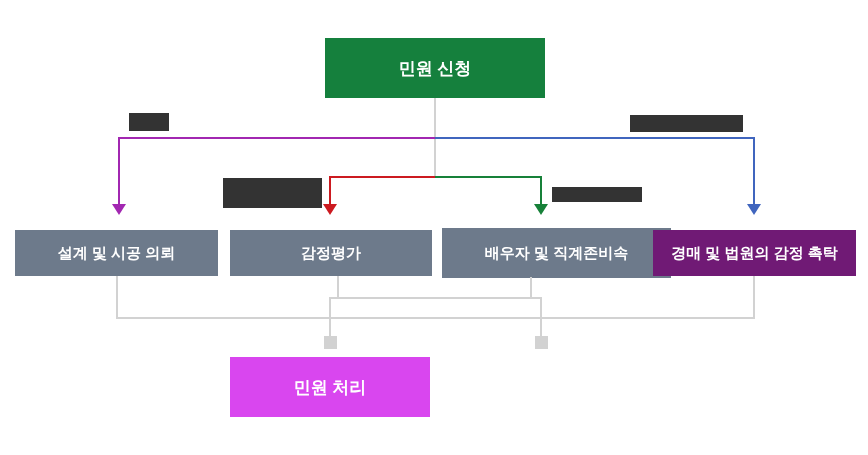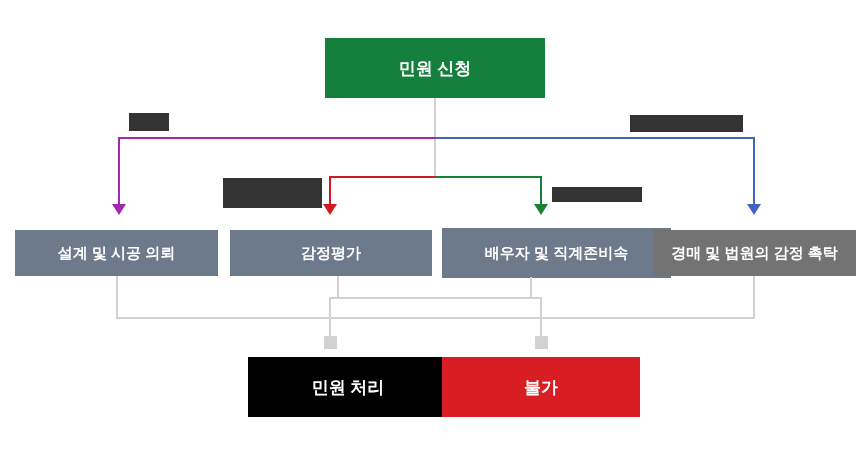--- a/index.html
+++ b/index.html
@@ -43,29 +43,28 @@
   <div class="abs chip" style="left: 129px; top: 113px; width: 40px; height: 18px; background-color: rgb(51, 51, 51);"></div>
   <div class="abs chip" style="left: 630px; top: 115px; width: 113px; height: 17px; background-color: rgb(51, 51, 51);"></div>
   <div class="abs chip" style="left: 223px; top: 178px; width: 99px; height: 30px; background-color: rgb(51, 51, 51);"></div>
   <div class="abs chip" style="left: 552px; top: 187px; width: 90px; height: 15px; background-color: rgb(51, 51, 51);"></div>
 
   <div class="abs node branch-box" style="left: 230px; top: 230px; width: 202px; height: 46px; background-color: rgb(109, 122, 139);">감정평가</div>
   <div class="abs node branch-box" style="left: 15px; top: 230px; width: 203px; height: 46px; background-color: rgb(109, 122, 139);">설계 및 시공 의뢰</div>
   <div class="abs node branch-box" style="left: 442px; top: 228px; width: 229px; height: 50px; background-color: rgb(109, 122, 139);">
     <div>배우자 및 직계존비속</div>
   </div>
-  <div class="abs node branch-box" style="left: 653px; top: 230px; width: 203px; height: 46px; background-color: #737373;">경매 및 법원의 감정 촉탁</div>
+  <div class="abs node branch-box" style="left: 653px; top: 230px; width: 203px; height: 46px; background-color: #701a75;">경매 및 법원의 감정 촉탁</div>
 
   <div class="abs vline" style="left: 116px; top: 276px; width: 2px; height: 42px; background-color: rgb(210, 210, 210);"></div>
   <div class="abs vline" style="left: 337px; top: 276px; width: 2px; height: 22px; background-color: rgb(210, 210, 210);"></div>
   <div class="abs vline" style="left: 530px; top: 277px; width: 2px; height: 21px; background-color: rgb(210, 210, 210);"></div>
   <div class="abs vline" style="left: 753px; top: 276px; width: 2px; height: 42px; background-color: rgb(210, 210, 210);"></div>
   <div class="abs hline" style="left: 329px; top: 297px; width: 213px; height: 2px; background-color: rgb(210, 210, 210);"></div>
   <div class="abs hline" style="left: 116px; top: 317px; width: 639px; height: 2px; background-color: rgb(210, 210, 210);"></div>
   <div class="abs vline" style="left: 329px; top: 297px; width: 2px; height: 39px; background-color: rgb(210, 210, 210);"></div>
   <div class="abs vline" style="left: 540px; top: 297px; width: 2px; height: 39px; background-color: rgb(210, 210, 210);"></div>
   <div class="abs nub" style="left: 324px; top: 336px; width: 13px; height: 13px; background-color: rgb(210, 210, 210);"></div>
   <div class="abs nub" style="left: 535px; top: 336px; width: 13px; height: 13px; background-color: rgb(210, 210, 210);"></div>
 
-  <div class="abs node result-box" style="left: 230px; top: 357px; width: 200px; height: 60px; background-color: #000000; margin-left: 18px;">민원 처리</div>
-  <div class="abs node result-box" style="left: 442px; top: 357px; width: 198px; height: 60px; background-color: rgb(217, 30, 35);">불가</div>
+  <div class="abs node result-box" style="left: 230px; top: 357px; width: 200px; height: 60px; background-color: #d946ef;">민원 처리</div>
 
 </div>
 
 </body></html>

